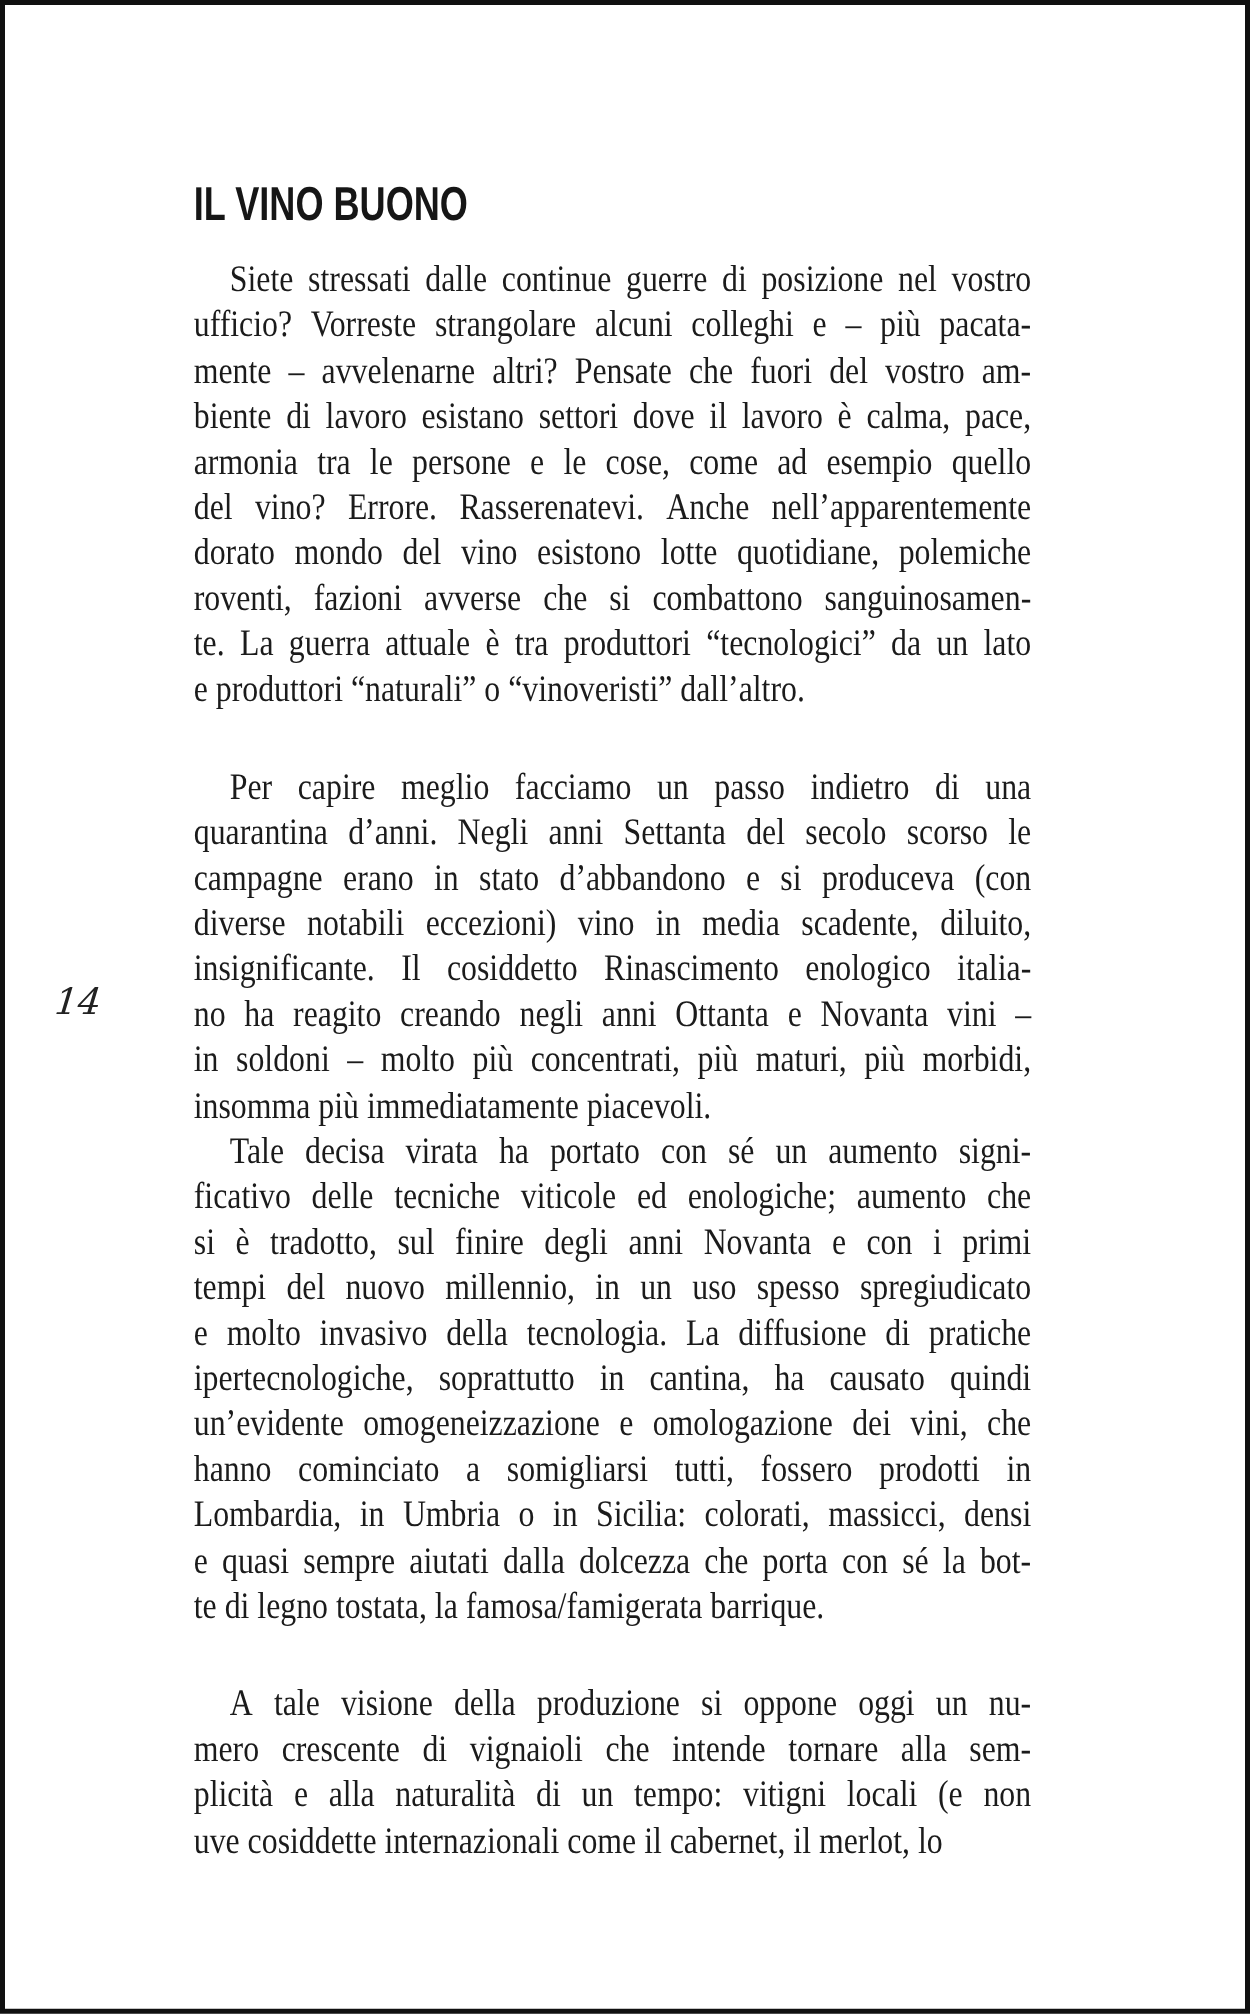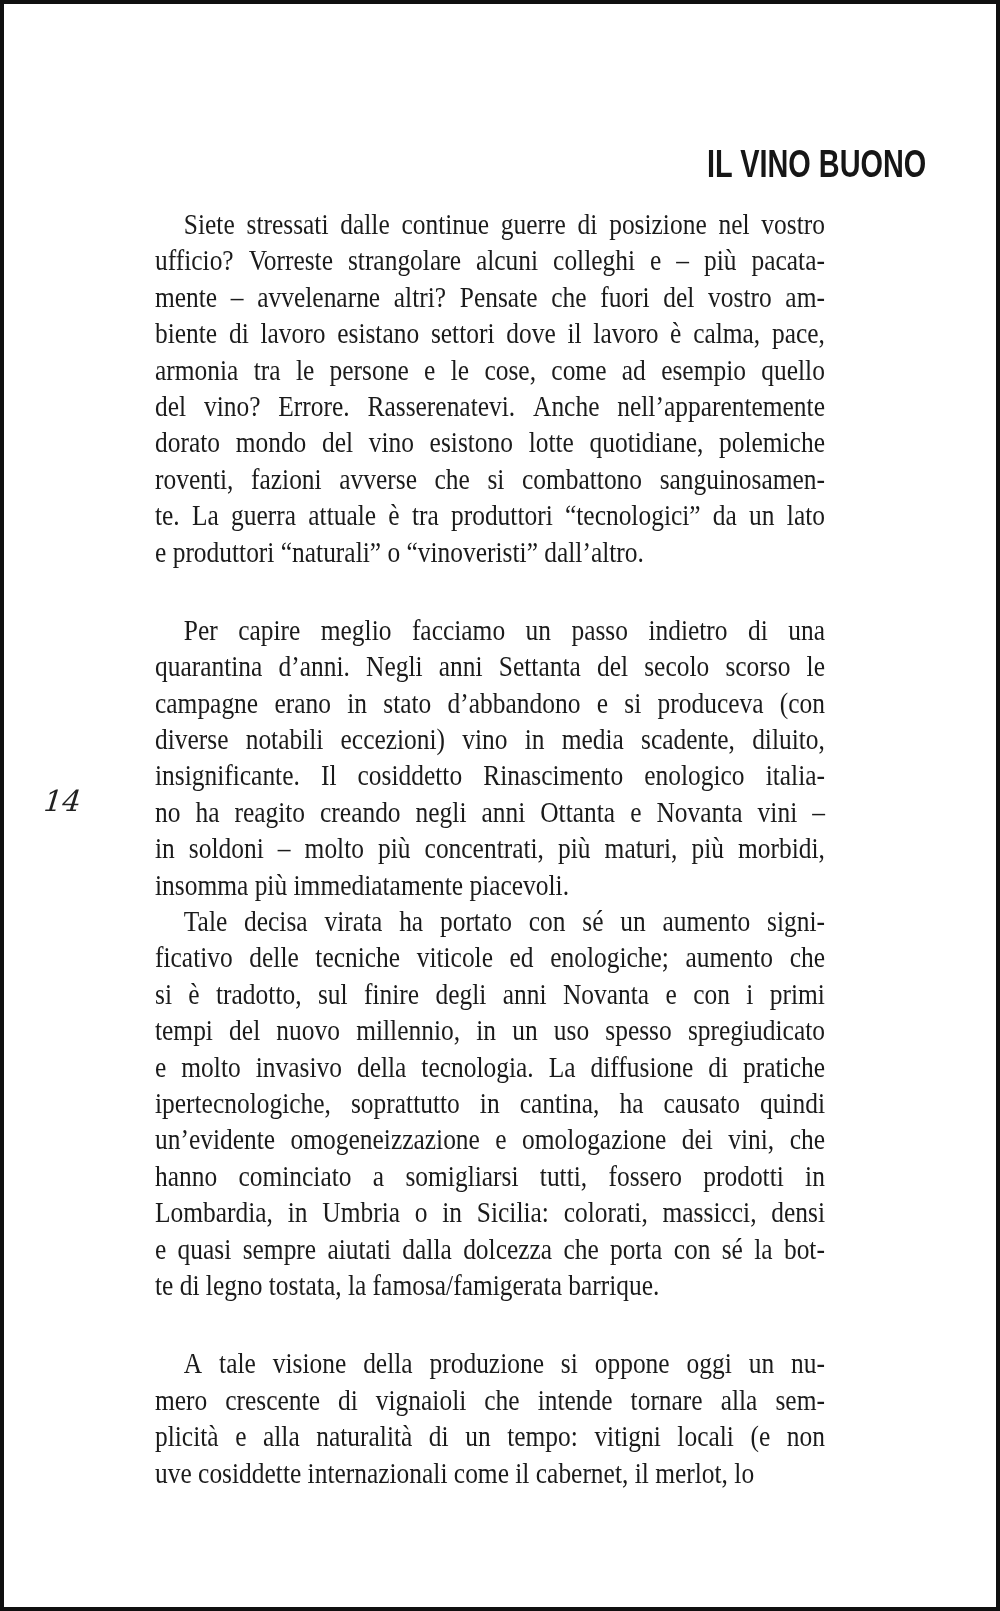--- a/index.html
+++ b/index.html
@@ -11,21 +11,20 @@
     border: 4px solid #101010;
     position: relative;
     font-family: "Liberation Serif", serif;
     color: #1b1b1b;
     overflow: hidden;
   }
   .chapter-title {
     margin: 140px 0 0 151px;
     height: 40px;
     line-height: 40px;
-    text-align: right;
   }
   .chapter-title span {
     display: inline-block;
     font-family: "Liberation Sans", sans-serif;
     font-weight: 700;
     font-size: 38px;
     letter-spacing: 0px;
     transform: scaleX(0.76);
     transform-origin: 0 50%;
     white-space: nowrap;

